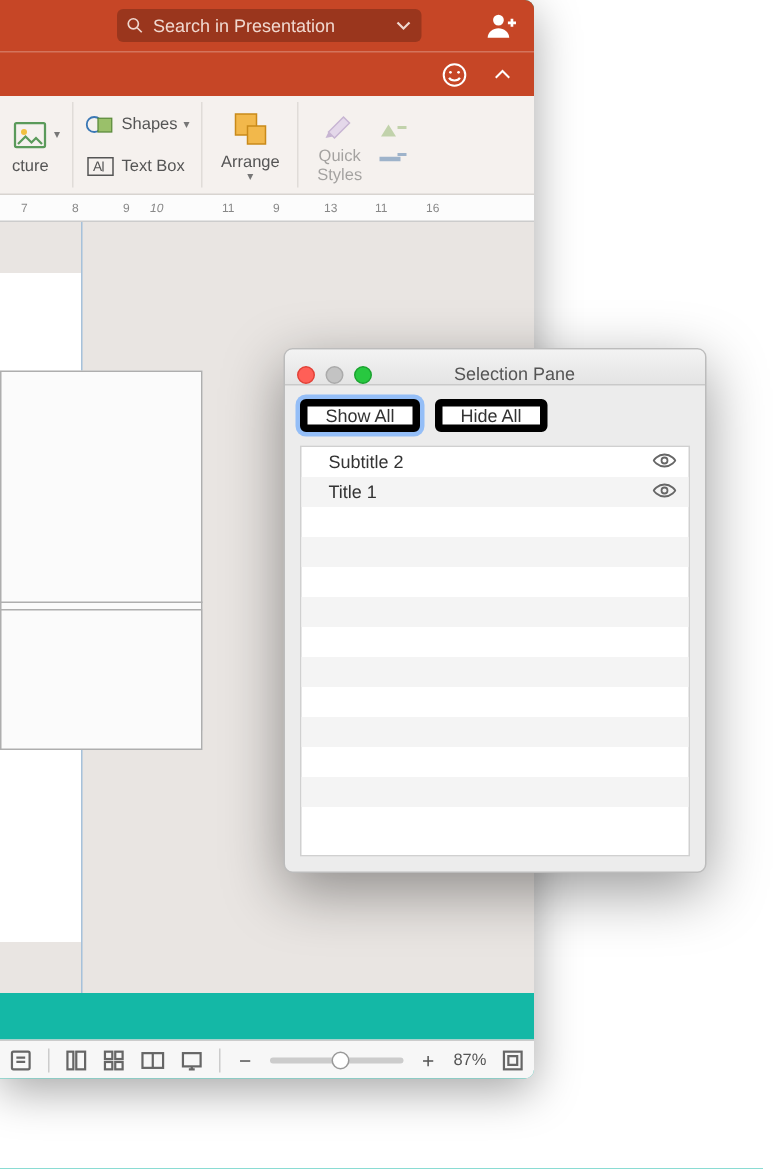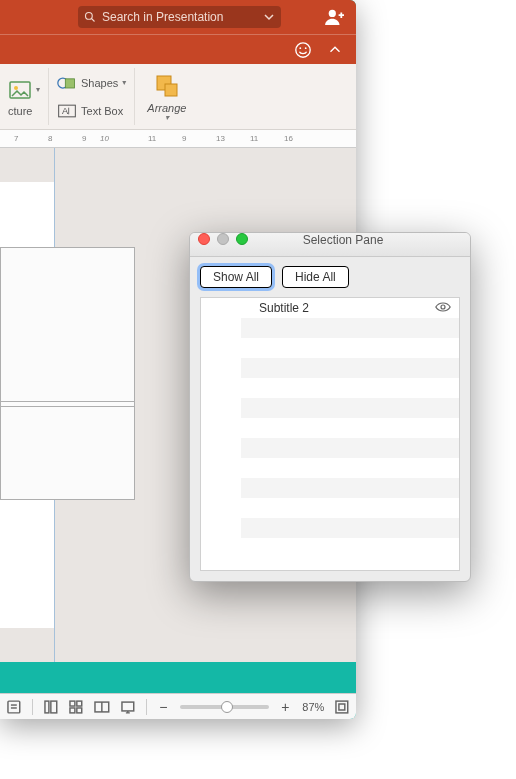--- a/index.html
+++ b/index.html
@@ -18,21 +18,21 @@
 
   
   .secbar { height: 30px; background: #c64626; border-top: 1px solid rgba(255,255,255,0.25); display: flex; align-items: center; justify-content: flex-end; padding: 0 12px; gap: 14px; }
   .secbar svg { width: 18px; height: 18px; fill: none; stroke: #fff; stroke-width: 1.5; }
 
   
   .ribbon { height: 66px; background: #f5f1ee; border-bottom: 1px solid #d8d4d0; display: flex; align-items: stretch; padding: 4px 0; }
   .rgroup { display: flex; flex-direction: column; justify-content: center; padding: 0 8px; border-right: 1px solid #e0dcd8; gap: 2px; font-size: 11px; color: #555; }
   .rgroup:last-child { border-right: none; }
   .rrow { display: flex; align-items: center; gap: 4px; height: 26px; }
-  .riconlg { display: flex; flex-direction: column; align-items: center; justify-content: center; gap: 2px; padding: 0 4px; font-style: italic; }
+  .riconlg { display: flex; flex-direction: column; align-items: center; justify-content: center; gap: 2px; padding: 0 4px; }
   .ricontxt { font-size: 11px; color: #555; }
   .dd { font-size: 8px; color: #777; }
 
   
   .ruler { height: 18px; background: #fcfcfc; border-bottom: 1px solid #ccc; font-size: 8px; color: #888; display: flex; align-items: center; overflow: hidden; position: relative; }
   .ruler span { position: absolute; }
   .rn7 { left: 14px; } .rn8 { left: 48px; } .rn9 { left: 82px; } .rl10 { left: 100px; font-style: italic; } .rn11 { left: 148px; } .rn12 { left: 182px; } .rn13 { left: 216px; } .rn14 { left: 250px; } .rn15 { left: 284px; } .rn16 { left: 318px; margin-top: 32px; }
 
   
   .slidearea { position: relative; height: 514px; background: #e9e5e2; }
@@ -44,31 +44,31 @@
   
   .statusbar { position: absolute; bottom: 0; left: 0; right: 0; height: 26px; background: #f7f7f7; border-top: 1px solid #ccc; display: flex; align-items: center; padding: 0 6px; gap: 10px; font-size: 11px; color: #555; }
   .sb-icon { width: 16px; height: 16px; stroke: #666; fill: none; stroke-width: 1.5; }
   .sb-sep { width: 1px; height: 16px; background: #ccc; }
   .slider { width: 90px; height: 4px; background: #ccc; border-radius: 2px; position: relative; }
   .slider .thumb { position: absolute; left: 46%; top: -4px; width: 12px; height: 12px; background: #fff; border: 1px solid #999; border-radius: 50%; }
   .plusminus { font-size: 14px; color: #555; width: 14px; text-align: center; }
 
   
   .selpane { position: absolute; left: 189px; top: 232px; width: 282px; height: 350px; background: #ececec; border: 1px solid #bcbcbc; border-radius: 6px; box-shadow: 0 12px 40px rgba(0,0,0,0.4); overflow: hidden; }
-  .sp-title { height: 24px; background: linear-gradient(#f3f3f3,#e4e4e4); display: flex; align-items: flex-start; padding: 0 8px; font-size: 12px; color: #555; border-bottom: 1px solid #c9c9c9; }
+  .sp-title { height: 24px; background: linear-gradient(#f3f3f3,#e4e4e4); display: flex; align-items: flex-end; padding: 0 8px; font-size: 12px; color: #555; border-bottom: 1px solid #c9c9c9; }
   .traffic { display: flex; gap: 7px; margin-right: 10px; }
   .tl { width: 12px; height: 12px; border-radius: 50%; }
   .tl.red { background: #ff5f57; border: 0.5px solid #e24238; }
   .tl.yel { background: #c3c3c3; border: 0.5px solid #aaa; }
   .tl.grn { background: #28c840; border: 0.5px solid #1ba330; }
   .sp-titletxt { flex: 1; text-align: center; margin-left: -34px; }
   .sp-toolbar { height: 40px; display: flex; align-items: center; gap: 10px; padding: 0 10px; }
-  .mac-btn { height: 22px; padding: 0 12px; background: #fff; border: 1px solid #000000; border-radius: 4px; font-size: 12px; color: #333; display: flex; align-items: center; }
+  .mac-btn { height: 22px; padding: 0 12px; background: #fff; border: 5px solid #000000; border-radius: 4px; font-size: 12px; color: #333; display: flex; align-items: center; }
   .mac-btn.focused { box-shadow: 0 0 0 3px rgba(90,160,255,0.6); }
-  .sp-list { margin: 0 10px 10px 10px; background: #fff; border: 1px solid #d0d0d0; height: 274px; padding-left: 40px; }
+  .sp-list { margin: 0 10px 10px 10px; background: #fff; border: 1px solid #d0d0d0; height: 274px; }
   .sp-row { height: 20px; display: flex; align-items: center; padding: 0 8px 0 18px; font-size: 12px; color: #333; }
   .sp-row:nth-child(even) { background: #f4f4f4; }
   .sp-row .eye { margin-left: auto; }
   .eye svg { width: 16px; height: 12px; stroke: #666; fill: none; stroke-width: 1.5; }
 
   
   .ic24 { width: 24px; height: 24px; }
 </style>
 </head>
 <body>
@@ -141,20 +141,42 @@
       <div class="riconlg">
         <svg width="28" height="28" viewBox="0 0 28 28">
             <rect x="4" y="4" width="14" height="14" fill="#f2b84b" stroke="#c98a1a"></rect>
             <rect x="12" y="12" width="12" height="12" fill="#f2b84b" stroke="#c98a1a"></rect>
           </svg>
         <span class="ricontxt">Arrange</span>
         <span class="dd" style="margin-top:-3px">▾</span>
       </div>
     </div>
 
+    <div class="rgroup" style="opacity:0.5">
+      <div style="display:flex;gap:6px;">
+        <div class="riconlg">
+          <svg width="26" height="26" viewBox="0 0 26 26">
+              <path d="M6 18l10-10 4 4-10 10z" fill="#d5c0e8" stroke="#9a7ab8"></path>
+              <path d="M4 22l2-4 3 3z" fill="#9a7ab8"></path>
+            </svg>
+          <span class="ricontxt" style="white-space:pre;text-align:center;line-height:1.1">Quick
+Styles</span>
+        </div>
+        <div style="display:flex;flex-direction:column;gap:4px;justify-content:center">
+          <svg width="22" height="14" viewBox="0 0 22 14">
+              <path d="M3 10l5-8 5 8z" fill="#8fb56a"></path>
+              <rect x="14" y="3" width="6" height="2" fill="#8fb56a"></rect>
+            </svg>
+          <svg width="22" height="14" viewBox="0 0 22 14">
+              <path d="M2 7h14" stroke="#4a76a8" stroke-width="3"></path>
+              <rect x="14" y="3" width="6" height="2" fill="#4a76a8"></rect>
+            </svg>
+        </div>
+      </div>
+    </div>
   </div>
 
   <div class="ruler">
     <span class="rn7">7</span>
     <span class="rn8">8</span>
     <span class="rn9">9</span>
     <span class="rl10">10</span>
     <span class="rn11">11</span>
     <span class="rn12">9</span>
     <span class="rn13">13</span>
@@ -225,20 +247,27 @@
     <button class="mac-btn">Hide All</button>
   </div>
   <div class="sp-list">
     <div class="sp-row">
       <span>Subtitle 2</span>
       <span class="eye"><svg viewBox="0 0 20 14">
             <path d="M1 7s3-5 9-5 9 5 9 5-3 5-9 5-9-5-9-5z"></path>
             <circle cx="10" cy="7" r="2.5"></circle>
           </svg></span>
     </div>
+    <div class="sp-row">
+      <span>Title 1</span>
+      <span class="eye"><svg viewBox="0 0 20 14">
+            <path d="M1 7s3-5 9-5 9 5 9 5-3 5-9 5-9-5-9-5z"></path>
+            <circle cx="10" cy="7" r="2.5"></circle>
+          </svg></span>
+    </div>
     <div class="sp-row"></div>
     <div class="sp-row"></div>
     <div class="sp-row"></div>
     <div class="sp-row"></div>
     <div class="sp-row"></div>
     <div class="sp-row"></div>
     <div class="sp-row"></div>
     <div class="sp-row"></div>
     <div class="sp-row"></div>
     <div class="sp-row"></div>

